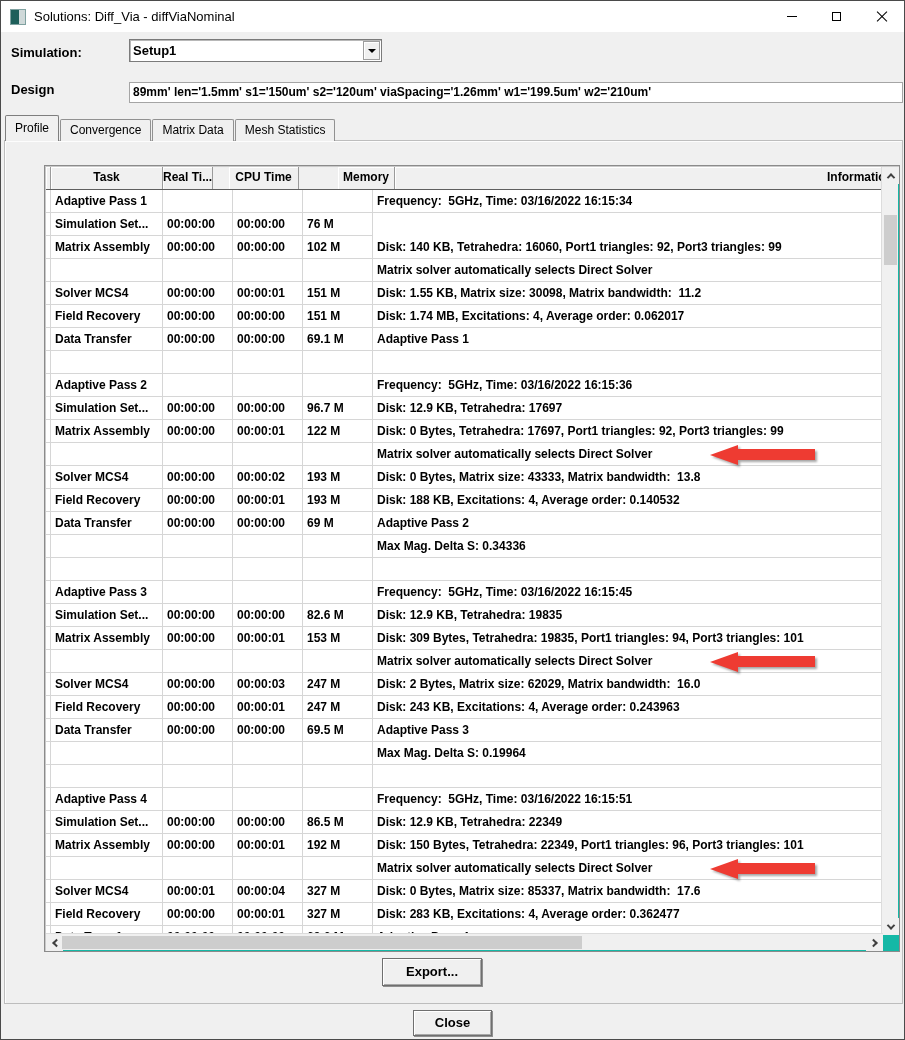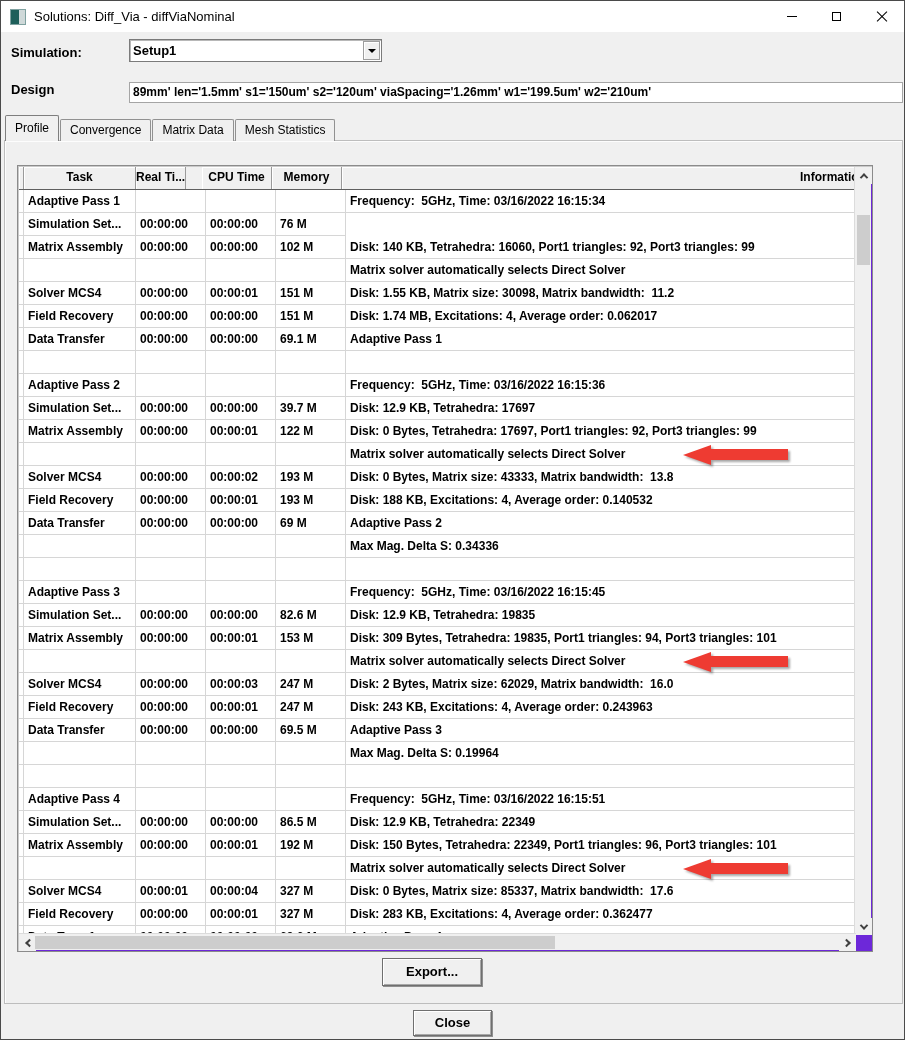--- a/index.html
+++ b/index.html
@@ -38,21 +38,21 @@
     white-space:pre;overflow:hidden;}
   
   .tabs{position:absolute;left:4px;top:114px;display:flex;align-items:flex-end;height:26px;z-index:5;}
   .tab{font-size:12px;height:22px;line-height:21px;padding:0 9px;background:#f0f0f0;
     border:1px solid #919191;border-bottom:none;border-radius:2px 2px 0 0;margin-right:1px;white-space:nowrap;}
   .tab.active{height:26px;line-height:24px;background:#f0f0f0;position:relative;z-index:6;
     border-color:#7e7e7e;}
   .tab-frame{position:absolute;left:3px;top:139px;width:899px;height:864px;background:#f0f0f0;
     border:1px solid #bdbdbd;box-shadow:inset 1px 1px 0 #fdfdfd;z-index:1;}
   
-  .grid{position:absolute;left:12px;top:24px;width:856px;height:787px;background:#6d28d9;
+  .grid{position:absolute;left:39px;top:24px;width:856px;height:787px;background:#14b8a6;
     border:1px solid #8b8b8b;box-shadow:inset 1px 1px 0 #c9c9c9;overflow:hidden;}
   .grid-header{position:absolute;left:1px;top:1px;right:1px;height:23px;display:flex;z-index:2;
     background:#f0f0f0;border-bottom:1px solid #5f5f5f;}
   .hcell{font-size:12px;font-weight:bold;text-align:center;line-height:21px;
     background:#f0f0f0;border-right:1px solid #9a9a9a;
     box-shadow:inset 1px 1px 0 #fff;white-space:pre;overflow:hidden;flex:0 0 auto;}
   .hcell.h-info{flex:1 1 auto;text-align:right;padding-right:4px;}
   .grid-rows{position:absolute;left:1px;top:24px;width:837px;height:745px;overflow:hidden;background:#fff;}
   .grid-row{position:relative;display:flex;height:23px;}
   .cell{font-size:12px;font-weight:bold;line-height:22px;padding:0 4px;white-space:pre;overflow:hidden;
@@ -60,21 +60,21 @@
   .c-gut{width:5px;padding:0;}
   .c-task{width:112px;}
   .c-real{width:70px;}
   .c-cpu{width:70px;}
   .c-mem{width:70px;}
   .c-info{flex:1 1 auto;border-right:none;}
   .h-gut{width:5px;}
   .h-task{width:112px;}
   .h-real{width:50px;}
   .h-cpu{width:70px;margin-left:16px;}
-  .h-mem{width:70px;}
+  .h-mem{width:57px;margin-left:39px;}
   
   .red-arrow{position:absolute;left:664px;top:50%;transform:translateY(-50%);
     width:105px;height:20px;display:flex;align-items:center;
     filter:drop-shadow(2px 2px 1px rgba(0,0,0,0.35));z-index:3;}
   .arrow-head{width:0;height:0;border-top:10px solid transparent;border-bottom:10px solid transparent;
     border-right:28px solid var(--arrow-color,#ee3b32);}
   .arrow-tail{width:77px;height:11px;background:var(--arrow-color,#ee3b32);}
   
   .vsb{position:absolute;top:1px;right:1px;width:17px;height:768px;background:#f0f0f0;
     border-left:1px solid #dcdcdc;z-index:4;}
@@ -221,21 +221,21 @@
             <div class="cell c-real"></div>
             <div class="cell c-cpu"></div>
             <div class="cell c-mem"></div>
             <div class="cell c-info">Frequency:  5GHz, Time: 03/16/2022 16:15:36</div>
           </div>
           <div class="grid-row">
             <div class="cell c-gut"></div>
             <div class="cell c-task">Simulation Set...</div>
             <div class="cell c-real">00:00:00</div>
             <div class="cell c-cpu">00:00:00</div>
-            <div class="cell c-mem">39.7 M</div>
+            <div class="cell c-mem">96.7 M</div>
             <div class="cell c-info">Disk: 12.9 KB, Tetrahedra: 17697</div>
           </div>
           <div class="grid-row">
             <div class="cell c-gut"></div>
             <div class="cell c-task">Matrix Assembly</div>
             <div class="cell c-real">00:00:00</div>
             <div class="cell c-cpu">00:00:01</div>
             <div class="cell c-mem">122 M</div>
             <div class="cell c-info">Disk: 0 Bytes, Tetrahedra: 17697, Port1 triangles: 92, Port3 triangles: 99</div>
           </div>

